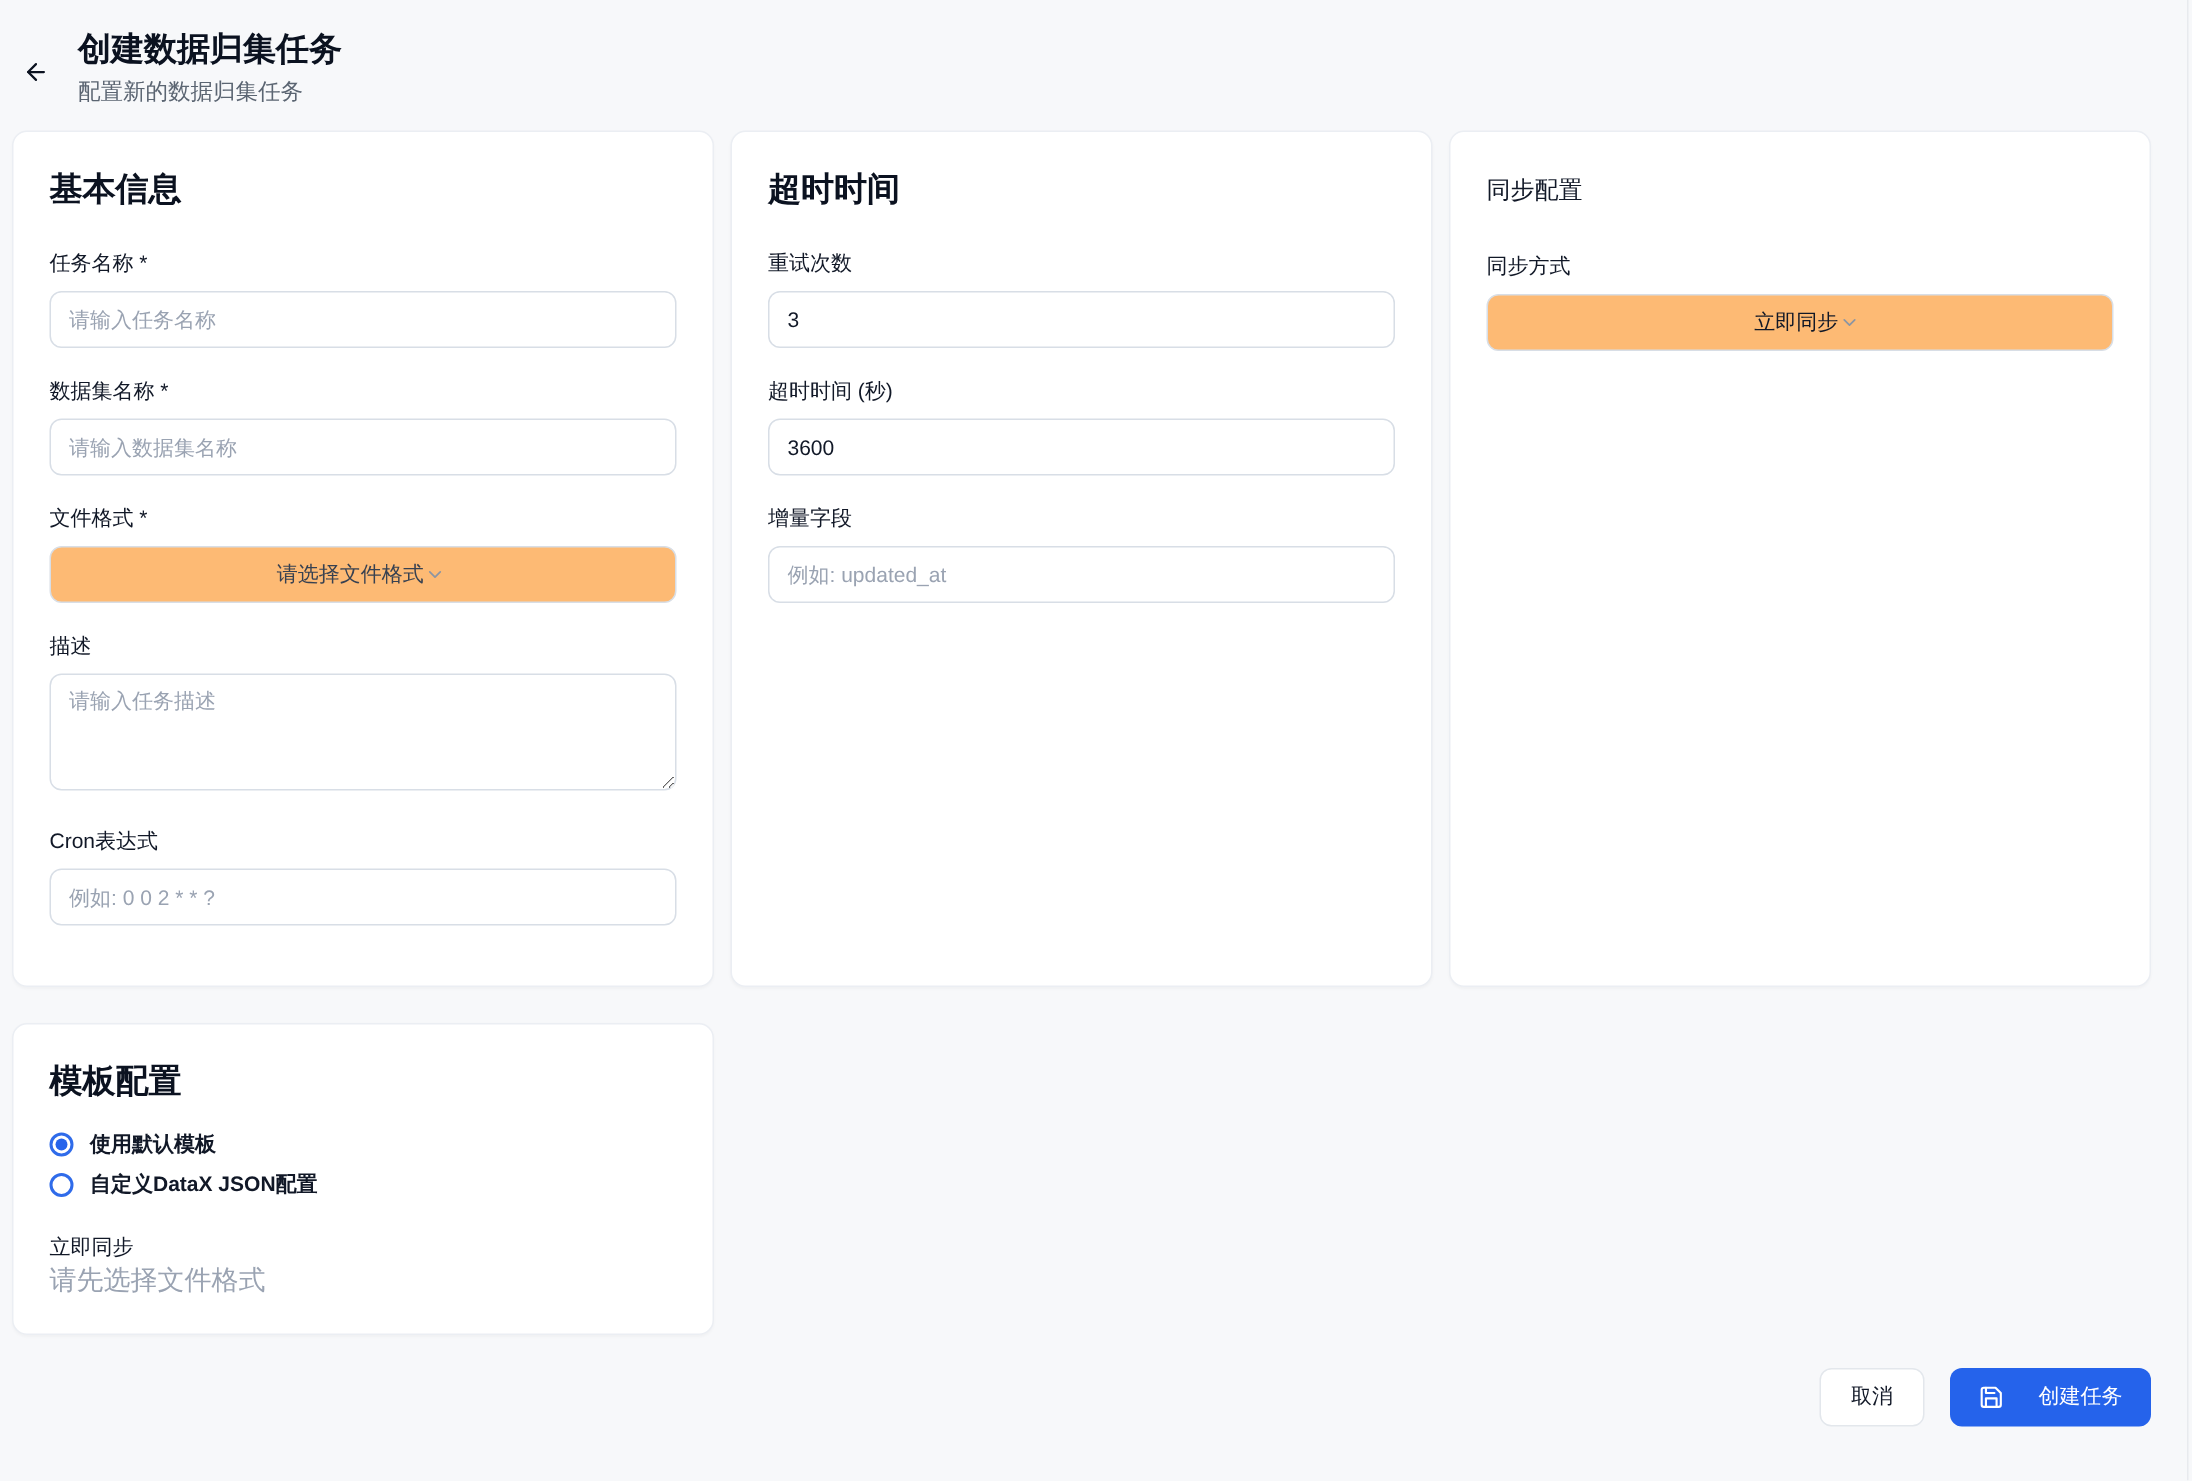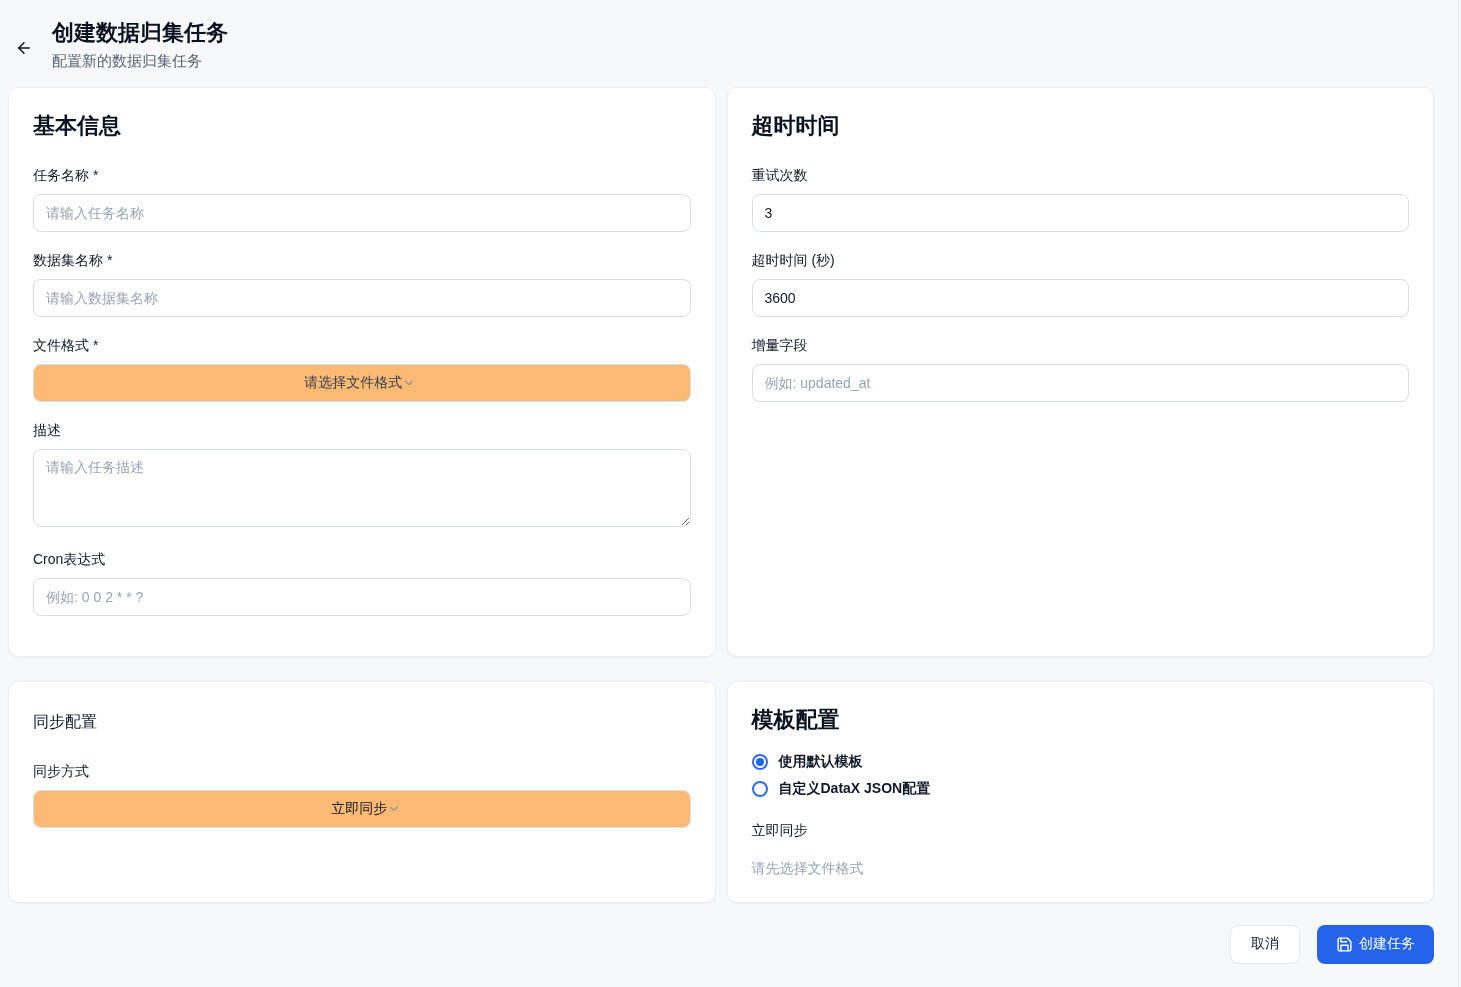--- a/index.html
+++ b/index.html
@@ -31,21 +31,21 @@
     background: transparent; border: none; cursor: pointer; border-radius: 6px;
     margin-top: 4px;
   }
   .header-titles { display: flex; flex-direction: column; }
   .page-title { font-size: 22px; font-weight: 700; color: #0b1220; line-height: 1.2; margin: 0; }
   .page-subtitle { font-size: 15px; color: #5b6572; margin-top: 6px; }
 
   
   .grid {
     display: grid;
-    grid-template-columns: 1fr 1fr;
+    grid-template-columns: 1fr 1fr 1fr;
     gap: 24px 11px;
     align-items: stretch;
   }
   .card {
     background: #ffffff;
     border: 1px solid #ebeef3;
     border-radius: 10px;
     padding: 24px;
     box-shadow: 0 1px 2px rgba(16, 24, 40, 0.03);
   }
@@ -91,31 +91,31 @@
   .radio-circle {
     width: 16px; height: 16px; border-radius: 50%;
     border: 2px solid #2f6bea; background: #fff; position: relative; flex: 0 0 auto;
   }
   .radio-circle.checked::after {
     content: ""; position: absolute; inset: 2px; border-radius: 50%; background: #2563eb;
   }
   .radio-label { font-size: 14px; color: #111827; }
 
   .sub-label { font-size: 14px; color: #111827; margin-top: 24px; }
-  .muted-hint { font-size: 14px; color: #9aa3b2; margin-top: 20px; }
+  .muted-hint { font-size: 18px; color: #9aa3b2; }
 
   
   .footer { display: flex; justify-content: flex-end; align-items: center; gap: 17px; margin-top: 22px; }
   .btn {
     height: 39px; border-radius: 8px; font-size: 14px; cursor: pointer;
     display: inline-flex; align-items: center; justify-content: center;
     font-family: "Liberation Sans", "DejaVu Sans", sans-serif;
   }
   .btn-cancel { background: #ffffff; border: 1px solid #e3e7ec; color: #111827; padding: 0 20px; }
-  .btn-create { background: #2563eb; border: none; color: #ffffff; padding: 0 19px; gap: 6px; }
+  .btn-create { background: #2563eb; border: none; color: #ffffff; padding: 0 19px; gap: 23px; }
 </style>
 </head>
 <body>
 
 <div class="page">
 
   <div class="header">
     <button class="back-btn">
       <span style="display:flex;">
         <svg width="18" height="18" viewBox="0 0 24 24" fill="none" stroke="#0b1220" stroke-width="2" stroke-linecap="round" stroke-linejoin="round">

